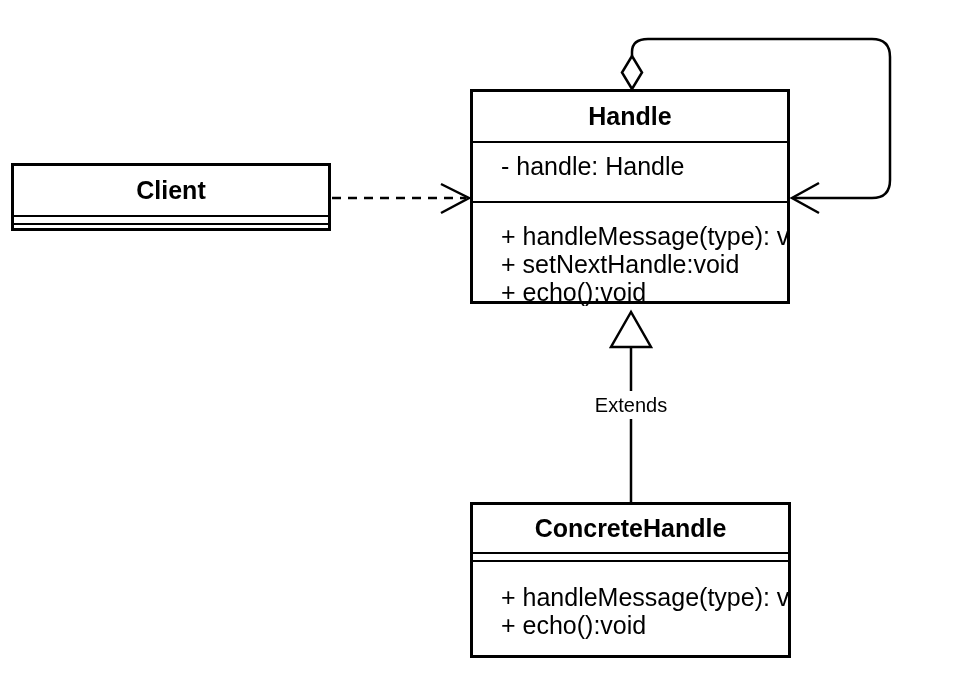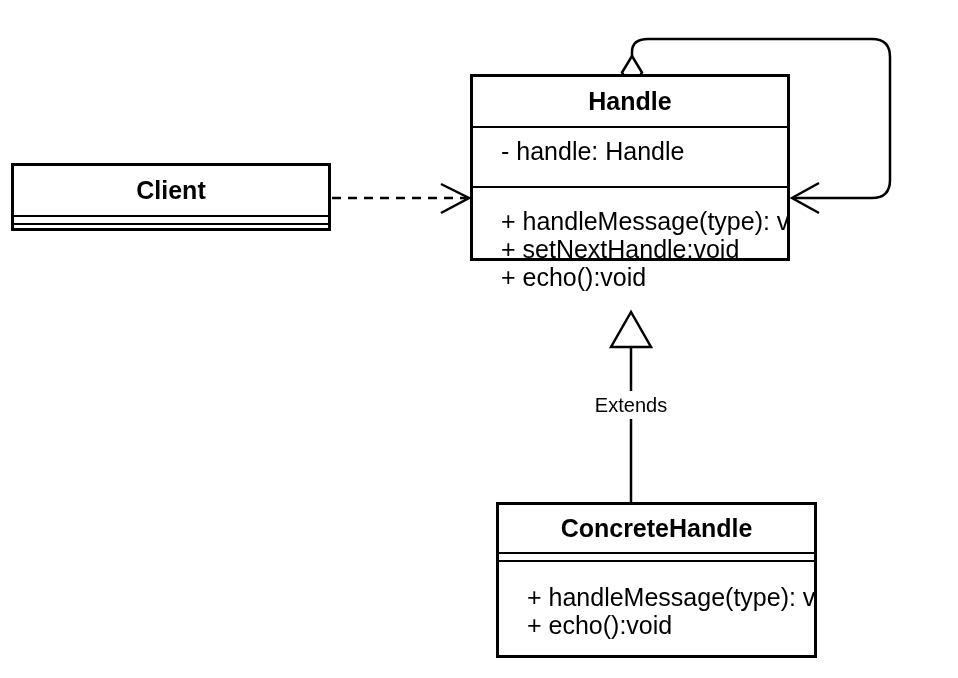--- a/index.html
+++ b/index.html
@@ -44,26 +44,26 @@
     line-height:28px;
     padding-left:28px;
     white-space:nowrap;
   }
   
   .client-box{left:11px;top:163px;width:320px;height:68px;}
   .client-box .uml-title{line-height:49px;height:49px;border-radius:16px;}
   .client-box .c1{height:8px;}
   .client-box .c2{height:5px;}
   
-  .handle-box{left:470px;top:74px;width:320px;height:187px;}
+  .handle-box{left:470px;top:89px;width:320px;height:215px;}
   .handle-box .uml-title{line-height:49px;height:49px;}
   .handle-box .attrs{height:60px;padding-top:9px;}
   .handle-box .methods{height:105px;padding-top:19px;}
   
-  .concrete-box{left:470px;top:502px;width:321px;height:156px;margin-left:26px;}
+  .concrete-box{left:470px;top:502px;width:321px;height:156px;}
   .concrete-box .uml-title{line-height:47px;height:47px;}
   .concrete-box .c1{height:8px;}
   .concrete-box .methods{height:95px;padding-top:21px;}
   
   .extends-label{
     position:absolute;
     left:583px;top:391px;width:96px;height:28px;
     background:var(--bg);
     font-size:20px;line-height:28px;
     text-align:center;

